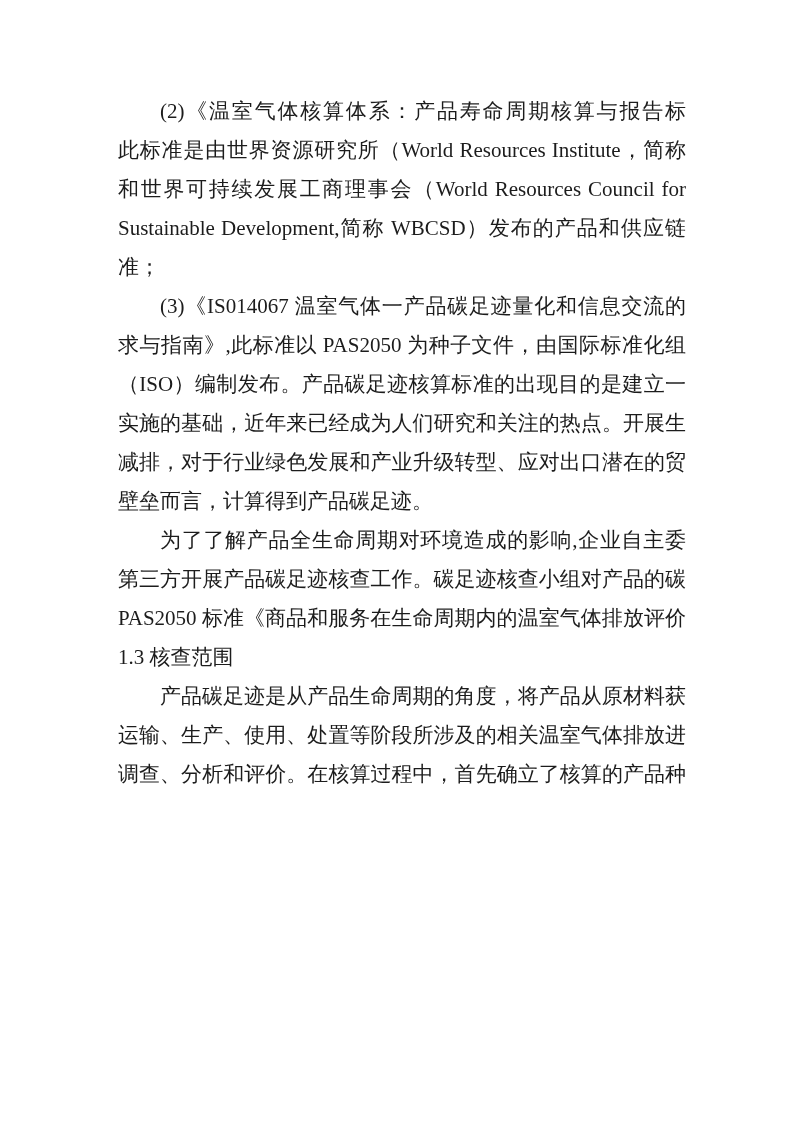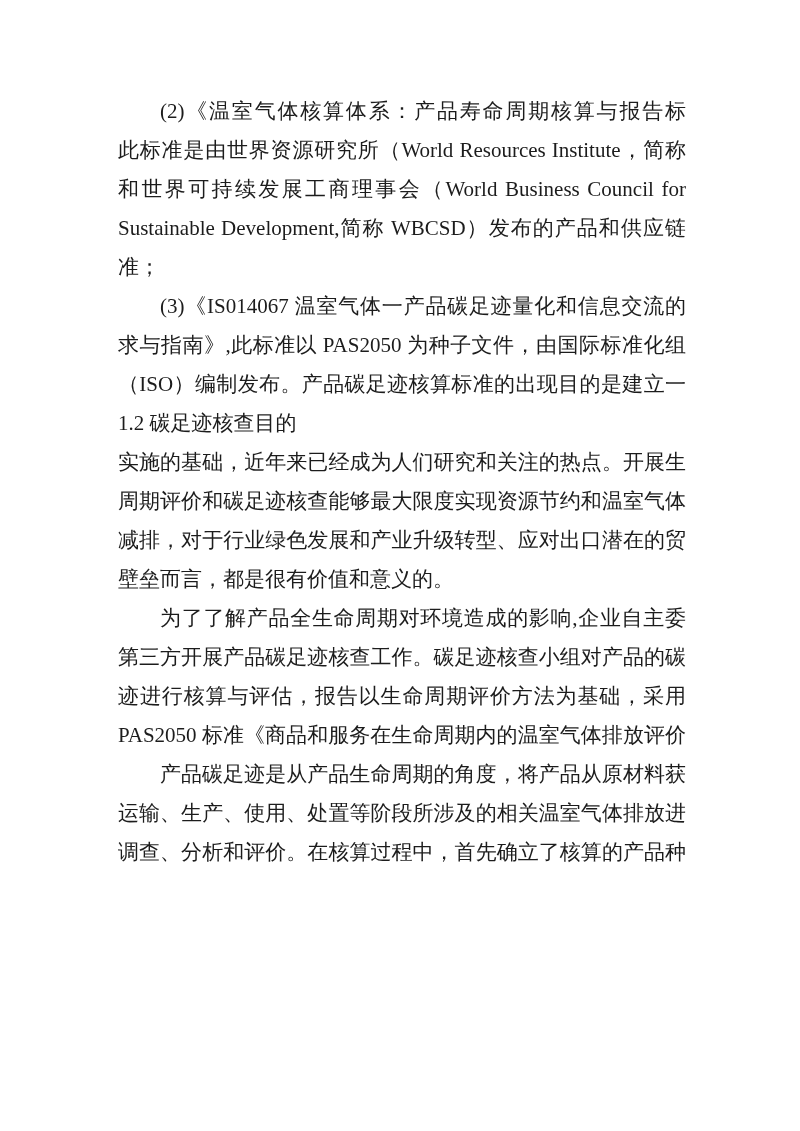--- a/index.html
+++ b/index.html
@@ -50,39 +50,37 @@
   }
 </style>
 </head>
 <body>
 
 <div class="page">
   <div class="text-block">
 
     <div class="line jf ind">(2)《温室气体核算体系：产品寿命周期核算与报告标准》,</div>
     <div class="line jf">此标准是由世界资源研究所（World Resources Institute，简称 WRI）</div>
-    <div class="line jf">和世界可持续发展工商理事会（World Business Council for</div>
+    <div class="line jf">和世界可持续发展工商理事会（World Resources Council for</div>
     <div class="line jf">Sustainable Development,简称 WBCSD）发布的产品和供应链标</div>
     <div class="line">准；</div>
 
     <div class="line jf ind">(3)《IS014067 温室气体一产品碳足迹量化和信息交流的要</div>
     <div class="line jf">求与指南》,此标准以 PAS2050 为种子文件，由国际标准化组织</div>
     <div class="line jf">（ISO）编制发布。产品碳足迹核算标准的出现目的是建立一个</div>
 
-    <div class="line heading">1.2 碳足迹核查目的</div>
 
     <div class="line jf">实施的基础，近年来已经成为人们研究和关注的热点。开展生命</div>
-    <div class="line jf">周期评价和碳足迹核查能够最大限度实现资源节约和温室气体</div>
     <div class="line jf">减排，对于行业绿色发展和产业升级转型、应对出口潜在的贸易</div>
-    <div class="line">壁垒而言，都是很有价值和意义的。</div>
+    <div class="line">壁垒而言，计算得到产品碳足迹。</div>
 
     <div class="line jf ind">为了了解产品全生命周期对环境造成的影响,企业自主委托</div>
     <div class="line jf">第三方开展产品碳足迹核查工作。碳足迹核查小组对产品的碳足</div>
-    <div class="line jf">迹进行核算与评估，报告以生命周期评价方法为基础，采用</div>
     <div class="line jf">PAS2050 标准《商品和服务在生命周期内的温室气体排放评价规</div>
 
+    <div class="line heading">1.3 核查范围</div>
 
     <div class="line jf ind">产品碳足迹是从产品生命周期的角度，将产品从原材料获取、</div>
     <div class="line jf">运输、生产、使用、处置等阶段所涉及的相关温室气体排放进行</div>
     <div class="line jf">调查、分析和评价。在核算过程中，首先确立了核算的产品种类、</div>
 
   </div>
 </div>
 
 </body></html>

